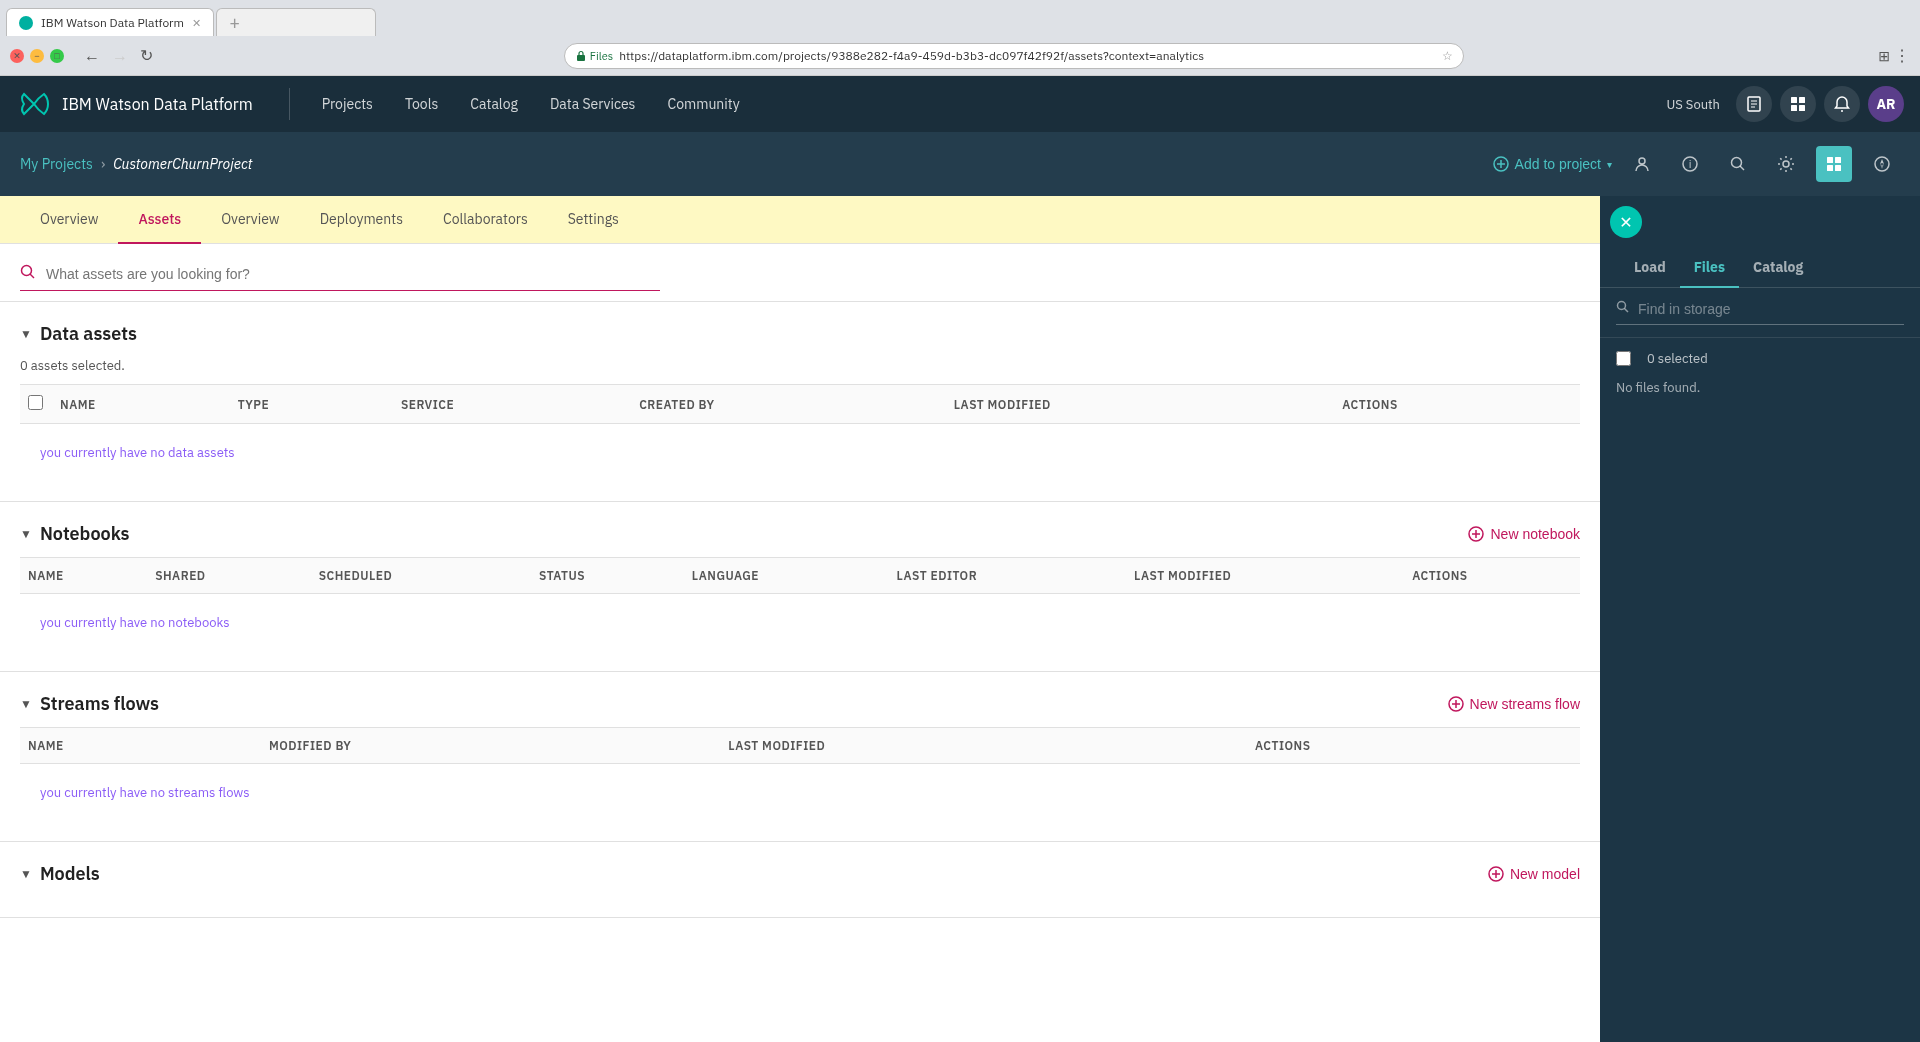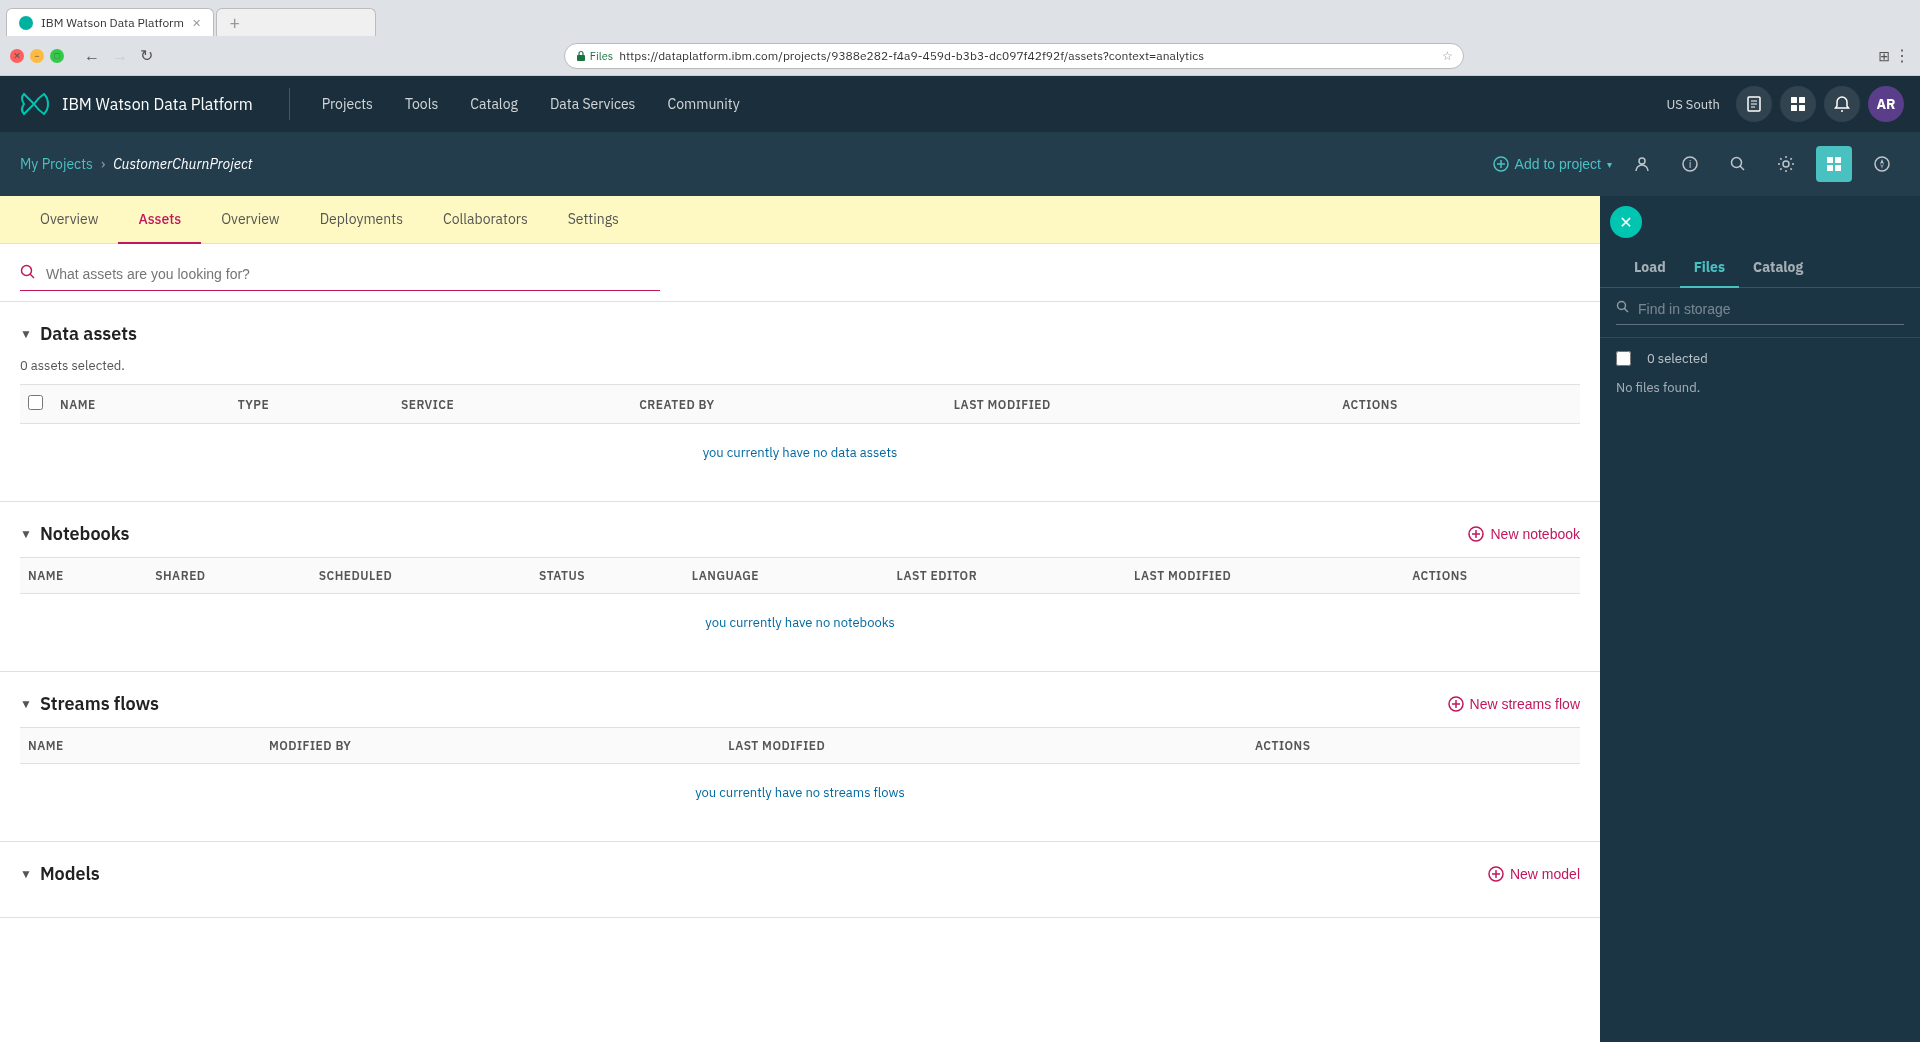--- a/index.html
+++ b/index.html
@@ -174,22 +174,22 @@
       background: #fafafa;
       text-transform: uppercase;
       letter-spacing: 0.5px;
     }
     .data-table td {
       padding: 12px 8px;
       color: #555;
       font-size: 13px;
     }
     .data-table .empty-row td {
-      text-align: center;
-      color: #0369a1;
+      text-align: left;
+      color: #8b5cf6;
       padding: 20px;
     }
     .checkbox-th { width: 32px; }
     .table-checkbox { width: 15px; height: 15px; cursor: pointer; }
 
     
     .side-panel {
       width: 320px;
       background: #1c3545;
       display: flex;

